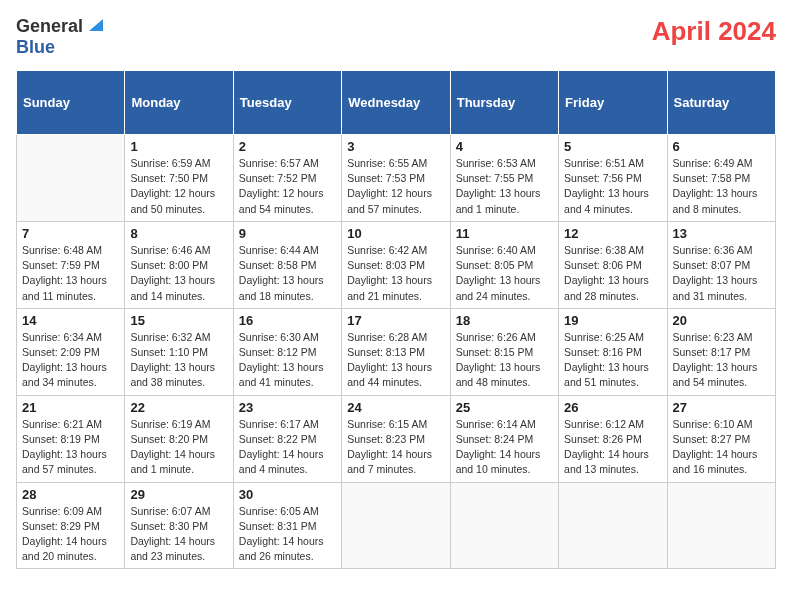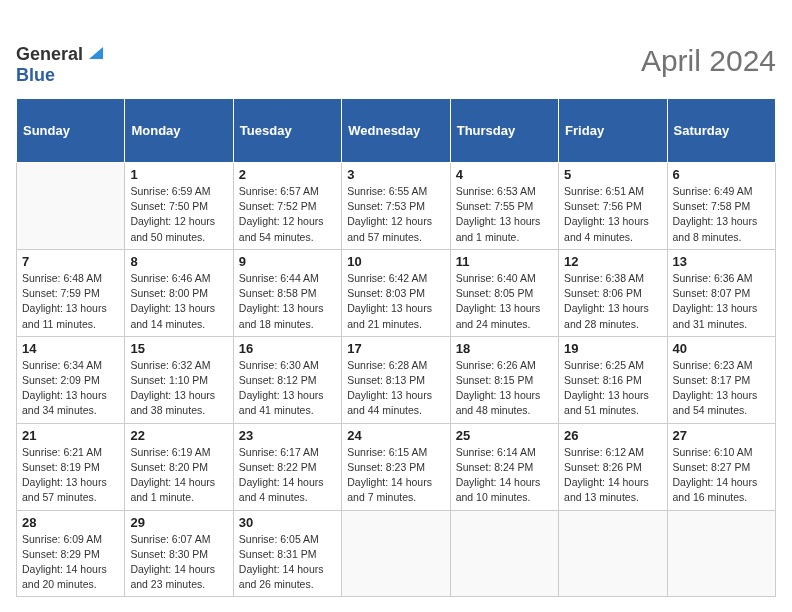--- a/index.html
+++ b/index.html
@@ -8,38 +8,37 @@
       background: #fff;
       width: 792px;
       min-height: 612px;
       padding: 16px;
     }
     .header-area {
       display: flex;
       justify-content: space-between;
       align-items: flex-start;
       margin-bottom: 12px;
-      margin-top: 28px;
     }
     .logo {
       display: flex;
       flex-direction: column;
       align-items: flex-start;
     }
     .logo-line {
       display: flex;
       align-items: center;
     }
     .title-area {
       text-align: right;
     }
     .month-year {
-      font-size: 30px;
-      font-weight: normal;
-      color: #737373;
+      font-size: 26px;
+      font-weight: bold;
+      color: #ef4444;
     }
     .location {
       font-size: 15px;
       color: #555;
     }
     .calendar {
       width: 100%;
       border-collapse: collapse;
       font-size: 11px;
     }
@@ -240,21 +239,21 @@
 and 48 minutes.</div>
         </td>
         <td>
           <div class="day-number">19</div>
           <div class="day-info">Sunrise: 6:25 AM
 Sunset: 8:16 PM
 Daylight: 13 hours
 and 51 minutes.</div>
         </td>
         <td>
-          <div class="day-number">40</div>
+          <div class="day-number">20</div>
           <div class="day-info">Sunrise: 6:23 AM
 Sunset: 8:17 PM
 Daylight: 13 hours
 and 54 minutes.</div>
         </td>
       </tr>
       <tr>
         <td>
           <div class="day-number">21</div>
           <div class="day-info">Sunrise: 6:21 AM

